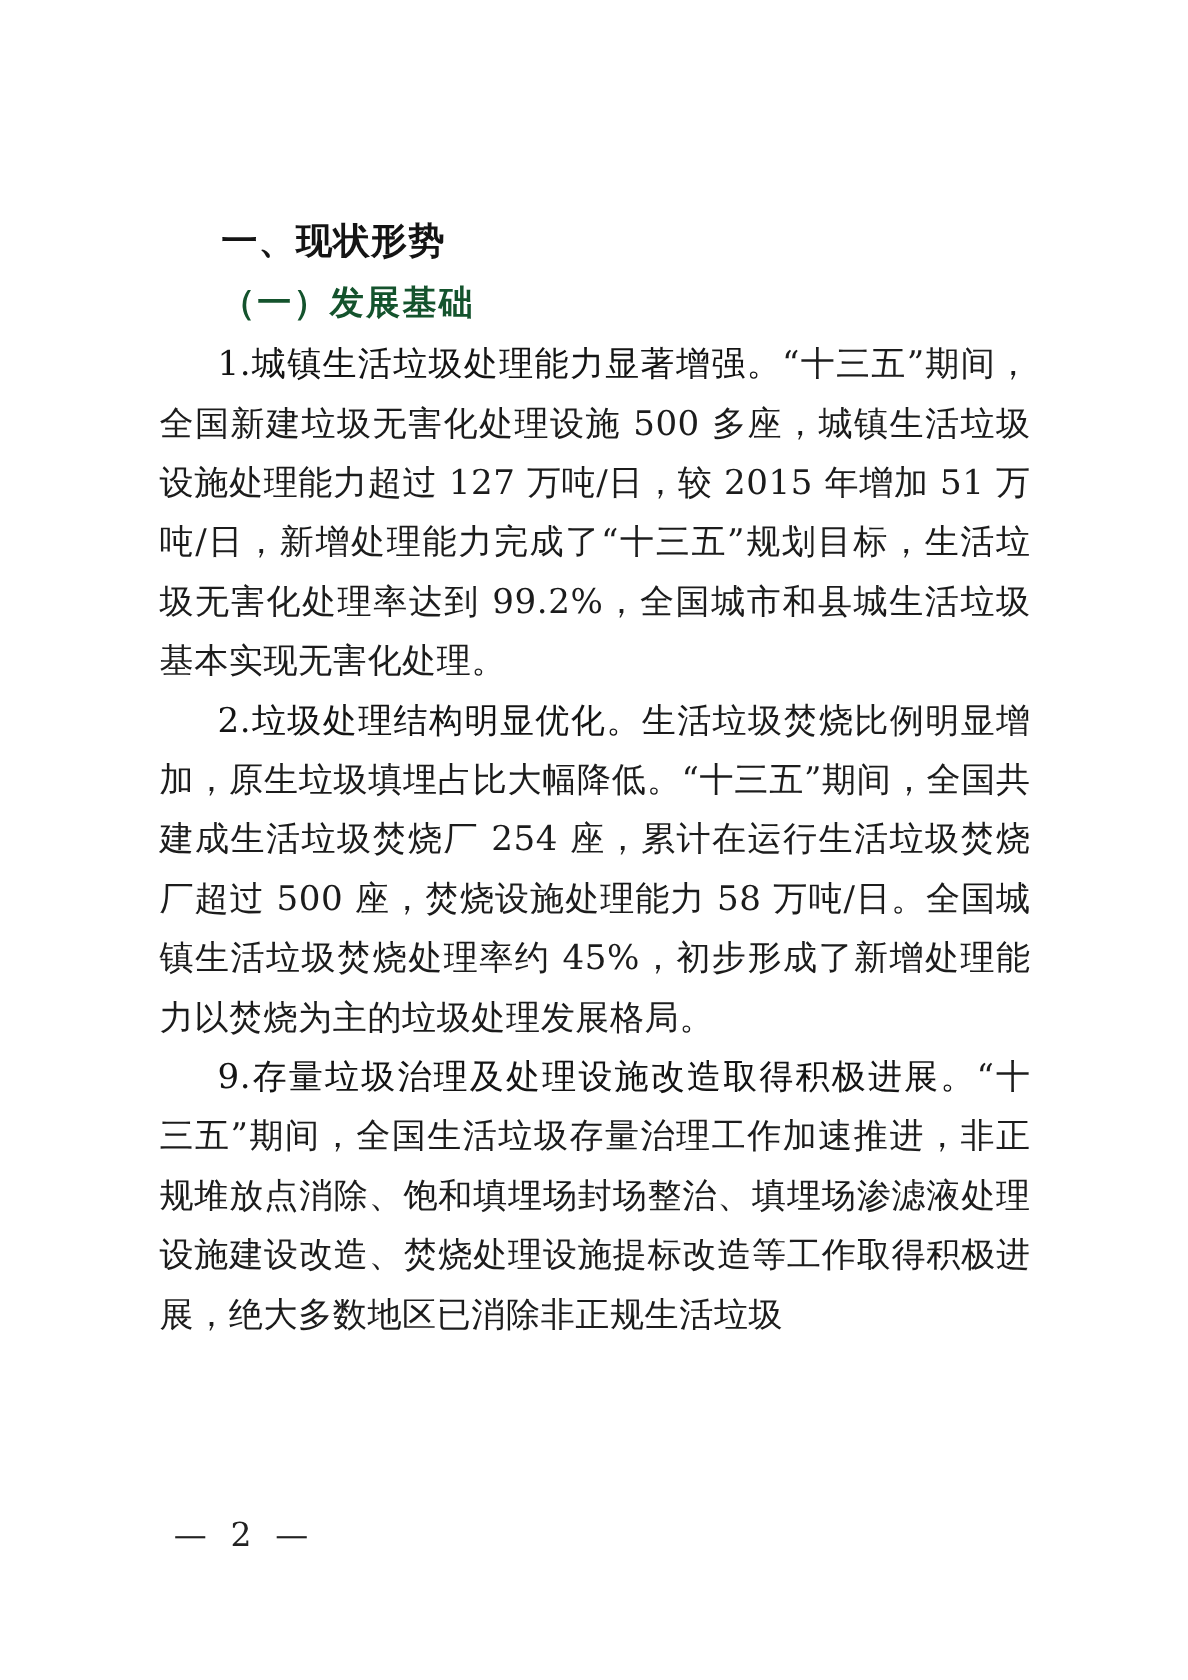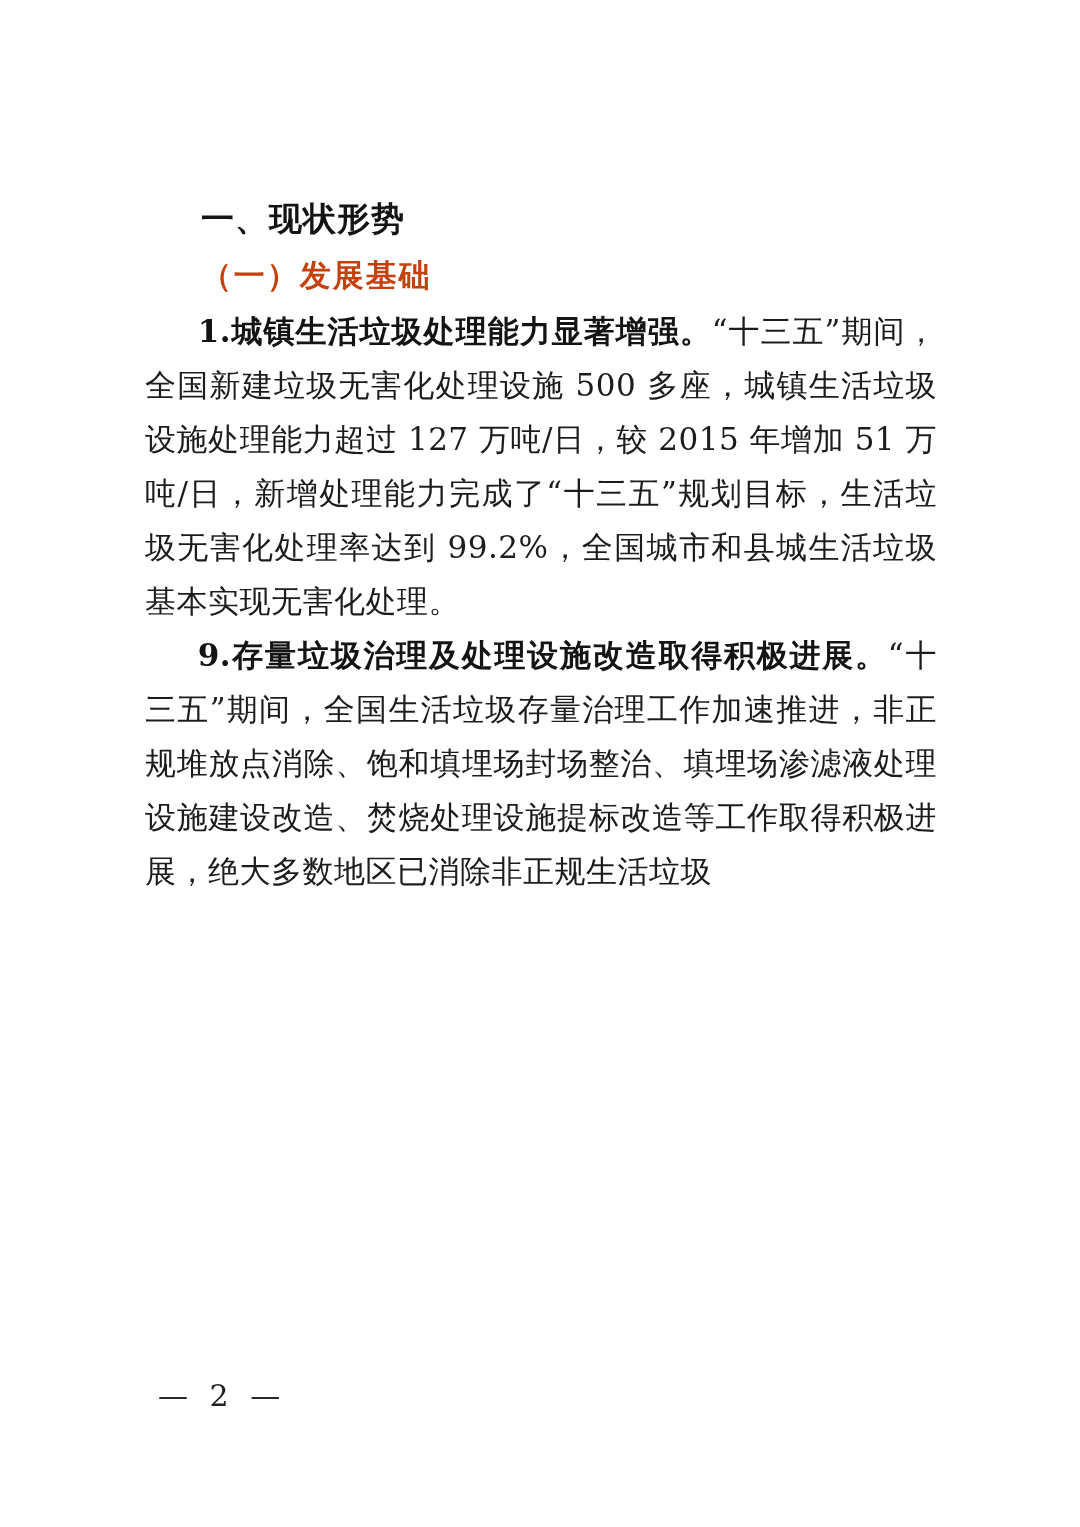--- a/index.html
+++ b/index.html
@@ -28,34 +28,34 @@
     line-height: 54px;
     color: #141414;
     text-indent: 1.7em;
     letter-spacing: 1px;
   }
   .h2 {
     font-family: "DejaVu Serif", "Liberation Serif", serif;
     font-weight: 600;
     font-size: 31px;
     line-height: 58px;
-    color: #c2410c;
+    color: #14532d;
     text-indent: 1.8em;
     letter-spacing: 2px;
   }
   .para {
     font-size: 31px;
     line-height: 54px;
     text-align: justify;
     text-indent: 1.7em;
     letter-spacing: 0.5px;
     color: #1c1c1c;
   }
   .para .lead {
-    font-weight: 700;
+    font-weight: 400;
     color: #141414;
   }
   .page-number {
     position: absolute;
     left: 158px;
     top: 1378px;
     font-size: 30px;
     letter-spacing: 6px;
     color: #222222;
     font-family: "DejaVu Serif", "Liberation Serif", serif;
@@ -67,19 +67,20 @@
 <div class="page">
   <div class="content">
 
     <div class="h1">一、现状形势</div>
 
     <div class="h2">（一）发展基础</div>
 
 
     <p class="para"><span class="lead">1.城镇生活垃圾处理能力显著增强。</span><span>“十三五”期间，全国新建垃圾无害化处理设施 500 多座，城镇生活垃圾设施处理能力超过 127 万吨/日，较 2015 年增加 51 万吨/日，新增处理能力完成了“十三五”规划目标，生活垃圾无害化处理率达到 99.2%，全国城市和县城生活垃圾基本实现无害化处理。</span></p>
 
+    <p class="para"><span class="lead">2.垃圾处理结构明显优化。</span><span>生活垃圾焚烧比例明显增加，原生垃圾填埋占比大幅降低。“十三五”期间，全国共建成生活垃圾焚烧厂 254 座，累计在运行生活垃圾焚烧厂超过 500 座，焚烧设施处理能力 58 万吨/日。全国城镇生活垃圾焚烧处理率约 45%，初步形成了新增处理能力以焚烧为主的垃圾处理发展格局。</span></p>
 
     <p class="para"><span class="lead">9.存量垃圾治理及处理设施改造取得积极进展。</span><span>“十三五”期间，全国生活垃圾存量治理工作加速推进，非正规堆放点消除、饱和填埋场封场整治、填埋场渗滤液处理设施建设改造、焚烧处理设施提标改造等工作取得积极进展，绝大多数地区已消除非正规生活垃圾</span></p>
 
   </div>
 
   <div class="page-number">— 2 —</div>
 </div>
 
 </body></html>

